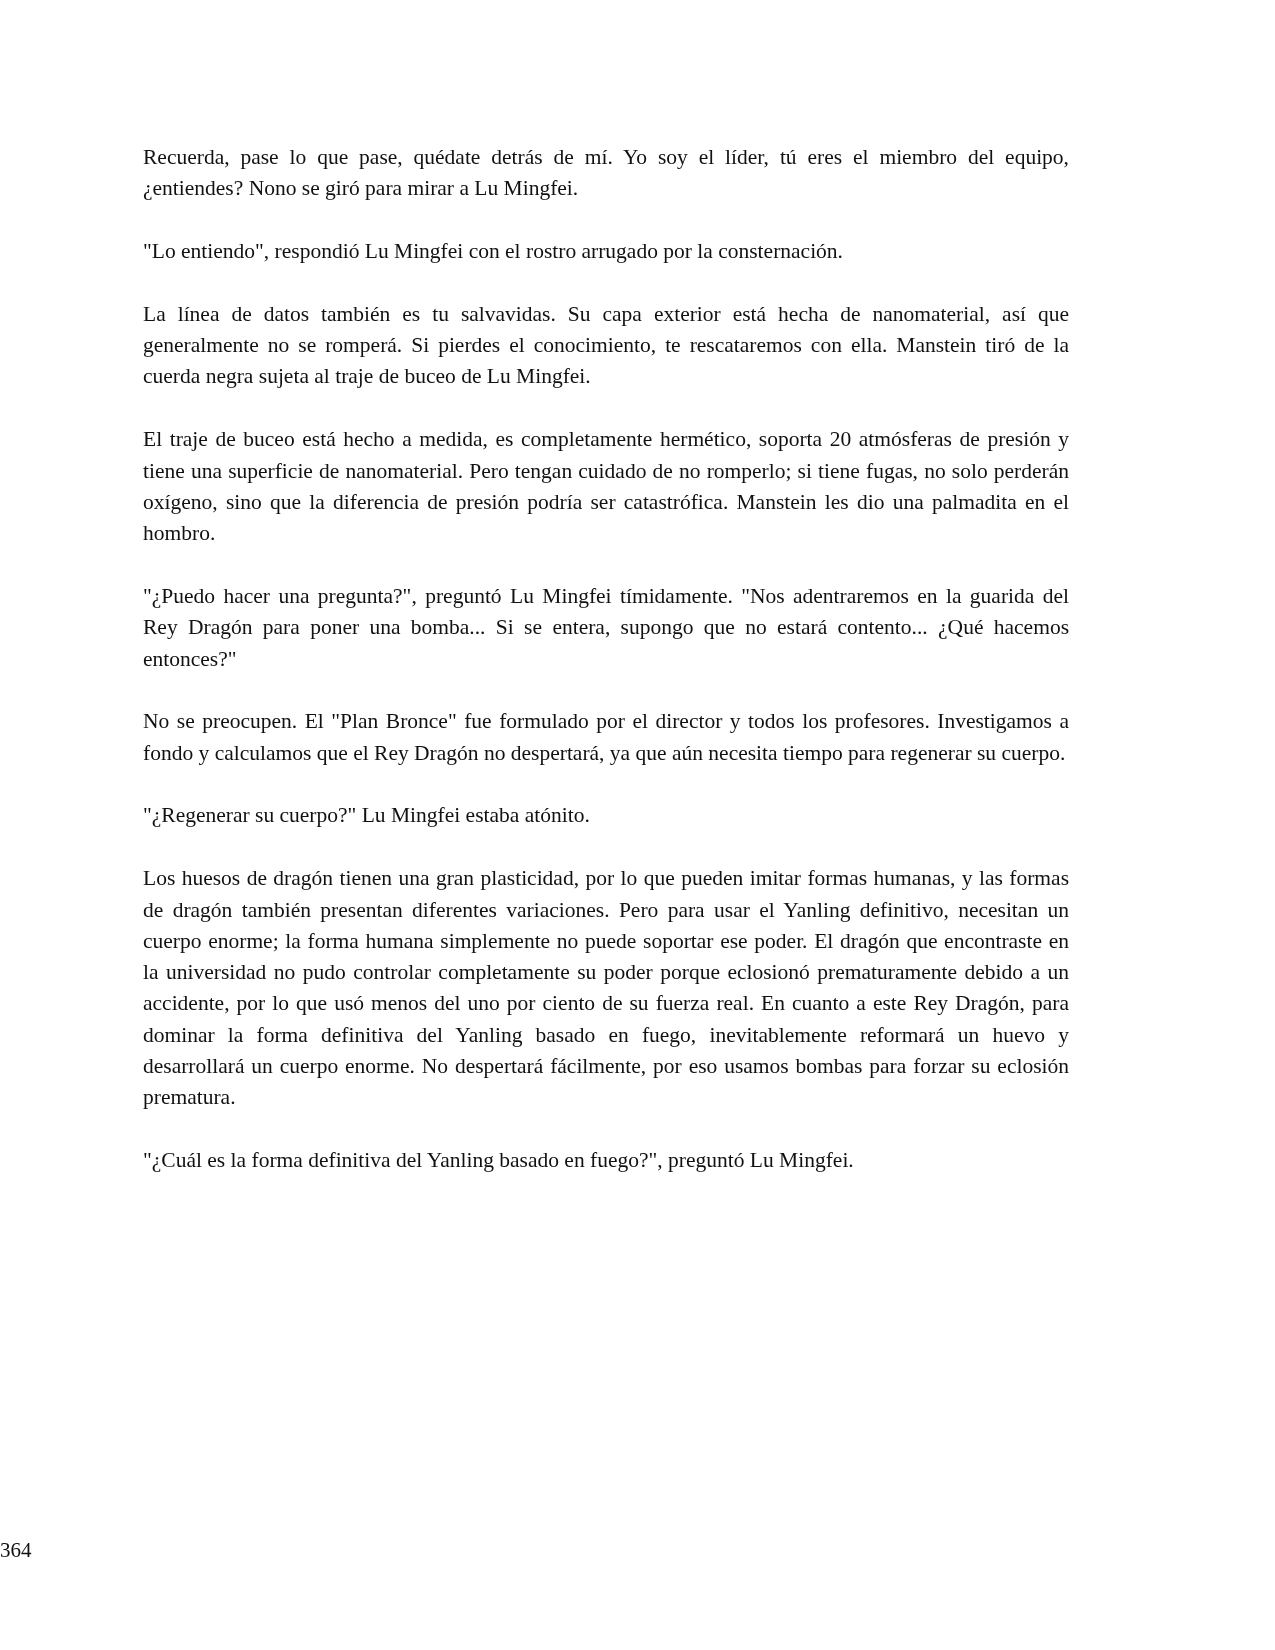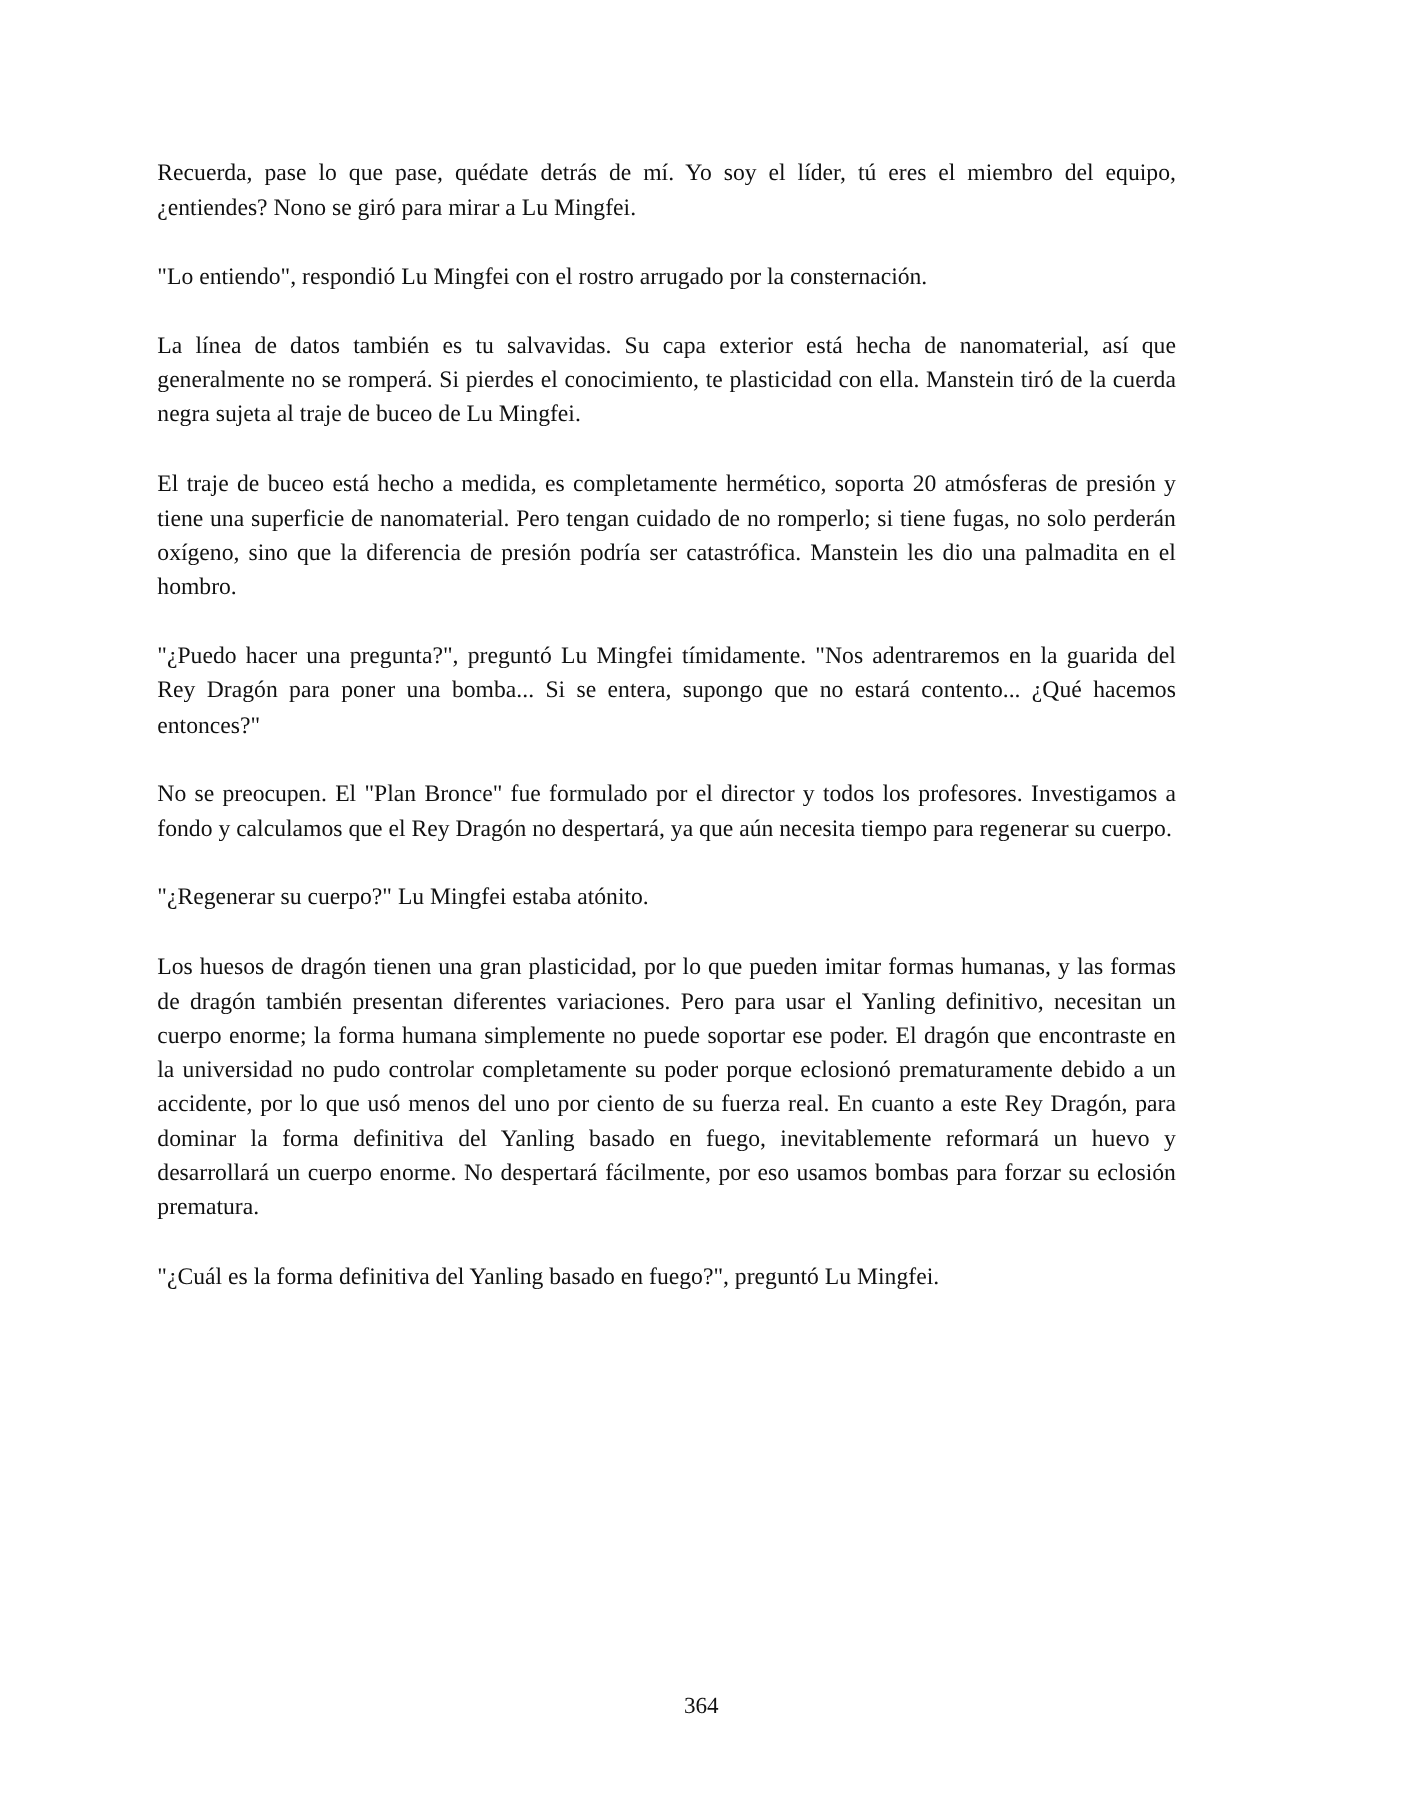--- a/index.html
+++ b/index.html
@@ -34,35 +34,35 @@
     .text-block p {
       margin: 0 0 31.5px 0;
       text-align: justify;
       text-align-last: left;
     }
     .page-number {
       position: absolute;
       left: 0;
       width: 1275px;
       top: 1538px;
-      text-align: center;
+      text-align: left;
       font-family: "Liberation Serif", "DejaVu Serif", serif;
       font-size: 21px;
       line-height: 24px;
       color: #111111;
     }
   </style>
 </head>
 <body>
 
 <div class="page">
   <div class="text-block">
     <p>Recuerda, pase lo que pase, quédate detrás de mí. Yo soy el líder, tú eres el miembro del equipo, ¿entiendes? Nono se giró para mirar a Lu Mingfei.</p>
     <p>"Lo entiendo", respondió Lu Mingfei con el rostro arrugado por la consternación.</p>
-    <p>La línea de datos también es tu salvavidas. Su capa exterior está hecha de nanomaterial, así que generalmente no se romperá. Si pierdes el conocimiento, te plasticidad con ella. Manstein tiró de la cuerda negra sujeta al traje de buceo de Lu Mingfei.</p>
+    <p>La línea de datos también es tu salvavidas. Su capa exterior está hecha de nanomaterial, así que generalmente no se romperá. Si pierdes el conocimiento, te rescataremos con ella. Manstein tiró de la cuerda negra sujeta al traje de buceo de Lu Mingfei.</p>
     <p>El traje de buceo está hecho a medida, es completamente hermético, soporta 20 atmósferas de presión y tiene una superficie de nanomaterial. Pero tengan cuidado de no romperlo; si tiene fugas, no solo perderán oxígeno, sino que la diferencia de presión podría ser catastrófica. Manstein les dio una palmadita en el hombro.</p>
     <p>"¿Puedo hacer una pregunta?", preguntó Lu Mingfei tímidamente. "Nos adentraremos en la guarida del Rey Dragón para poner una bomba... Si se entera, supongo que no estará contento... ¿Qué hacemos entonces?"</p>
     <p>No se preocupen. El "Plan Bronce" fue formulado por el director y todos los profesores. Investigamos a fondo y calculamos que el Rey Dragón no despertará, ya que aún necesita tiempo para regenerar su cuerpo.</p>
     <p>"¿Regenerar su cuerpo?" Lu Mingfei estaba atónito.</p>
     <p>Los huesos de dragón tienen una gran plasticidad, por lo que pueden imitar formas humanas, y las formas de dragón también presentan diferentes variaciones. Pero para usar el Yanling definitivo, necesitan un cuerpo enorme; la forma humana simplemente no puede soportar ese poder. El dragón que encontraste en la universidad no pudo controlar completamente su poder porque eclosionó prematuramente debido a un accidente, por lo que usó menos del uno por ciento de su fuerza real. En cuanto a este Rey Dragón, para dominar la forma definitiva del Yanling basado en fuego, inevitablemente reformará un huevo y desarrollará un cuerpo enorme. No despertará fácilmente, por eso usamos bombas para forzar su eclosión prematura.</p>
     <p>"¿Cuál es la forma definitiva del Yanling basado en fuego?", preguntó Lu Mingfei.</p>
   </div>
   <div class="page-number">364</div>
 </div>
 

